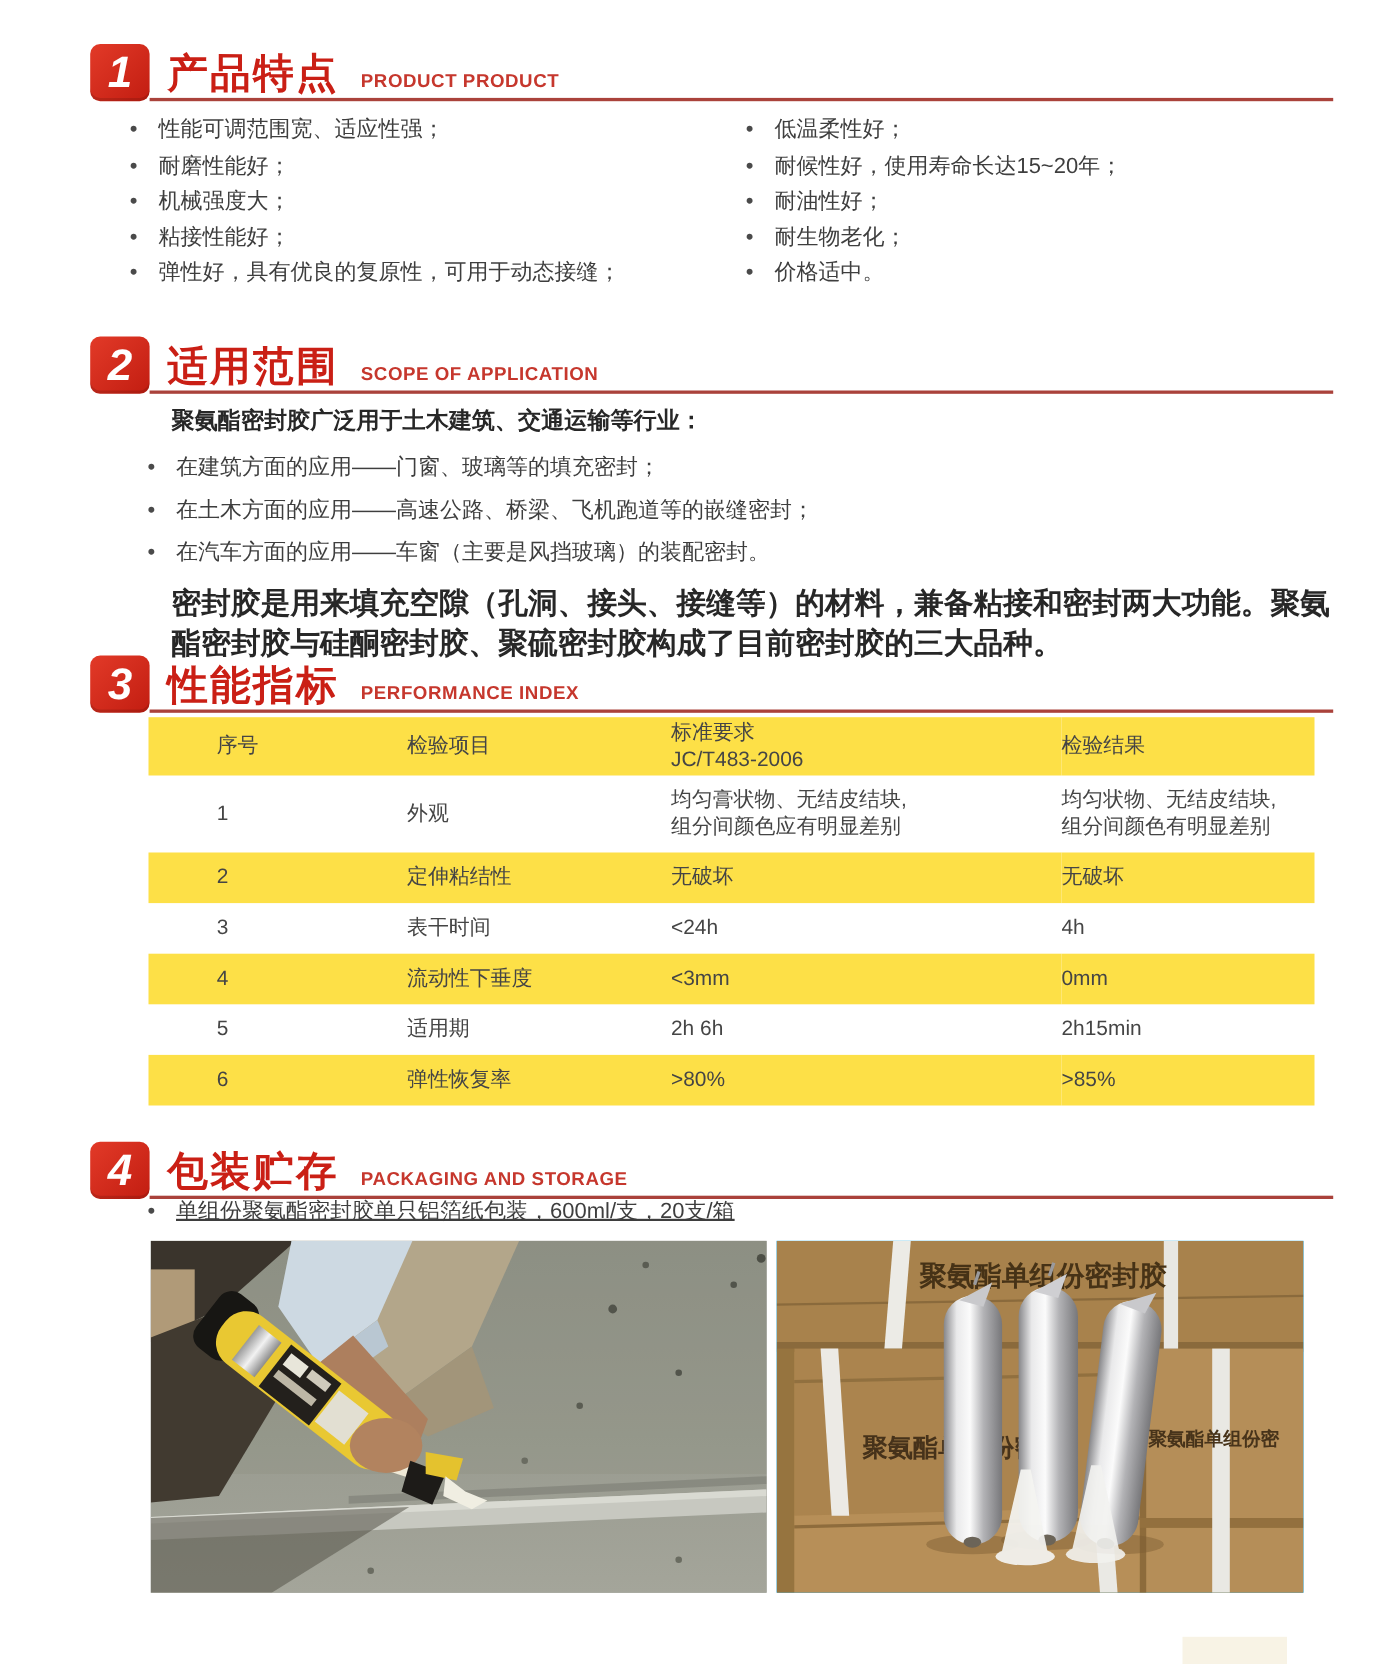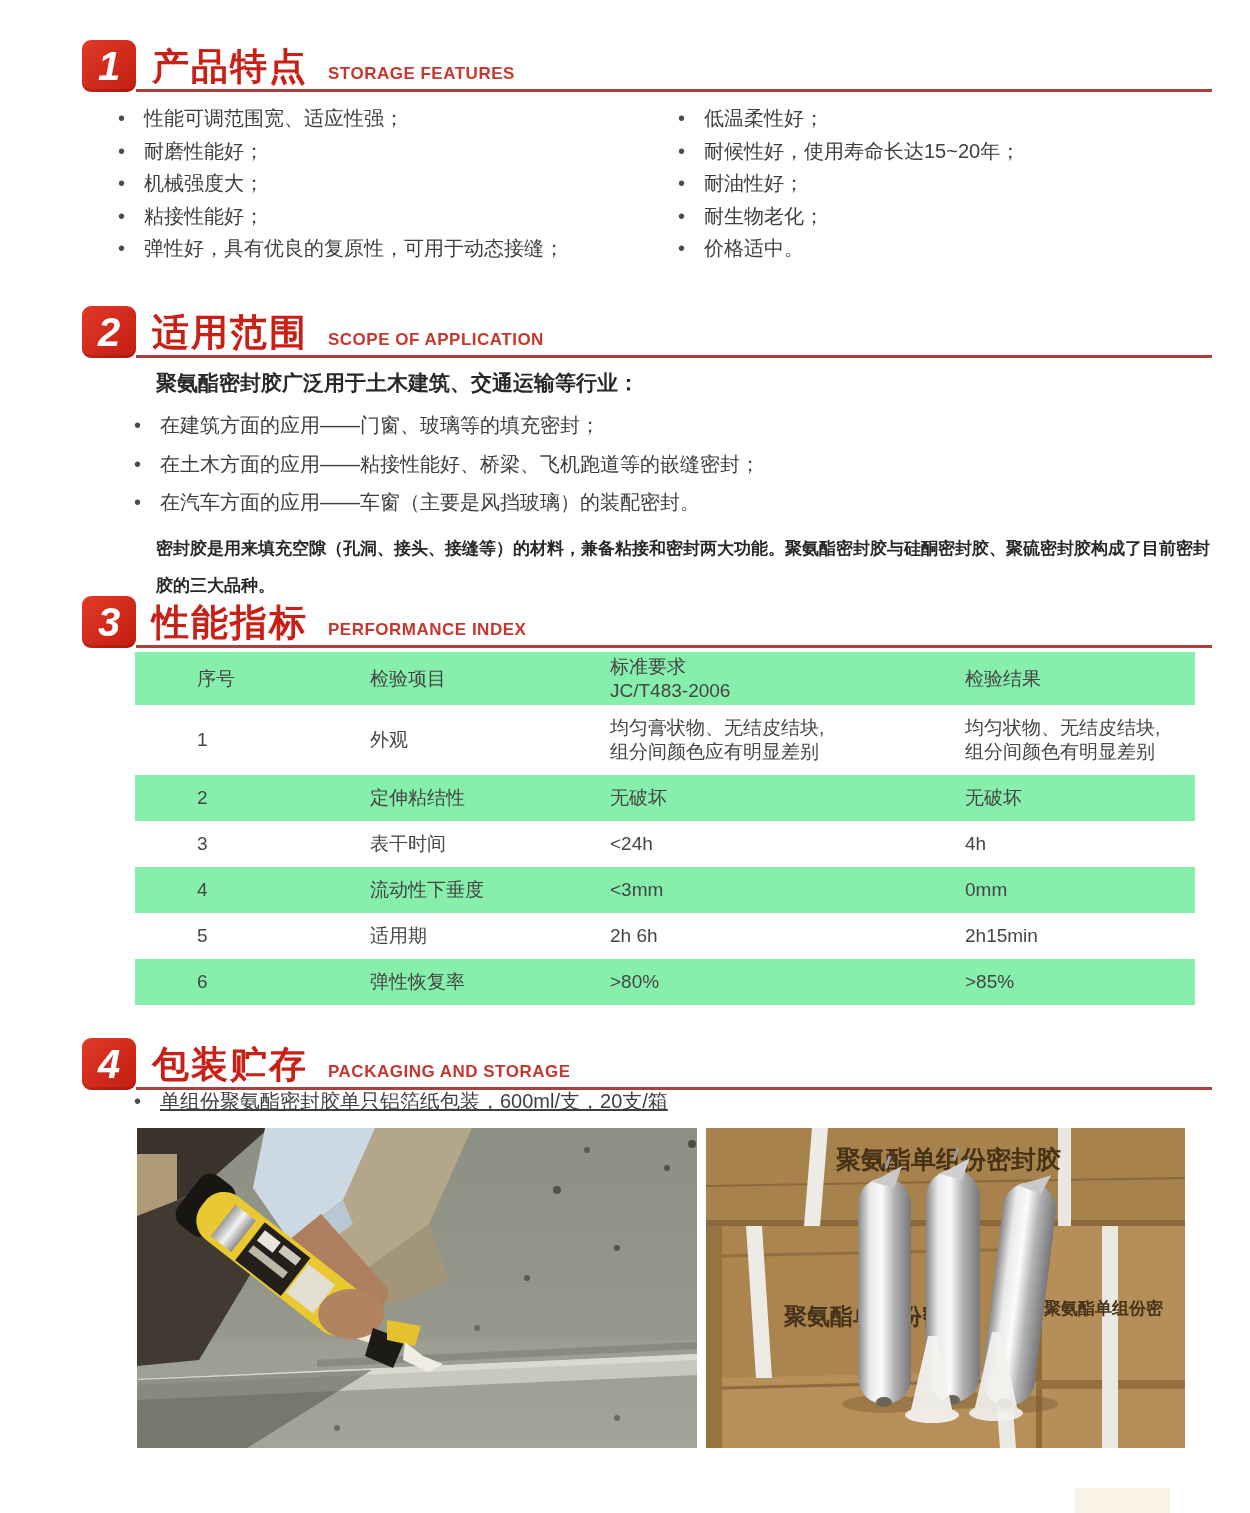--- a/index.html
+++ b/index.html
@@ -24,28 +24,28 @@
   ul.dotlist li::before{content:"•";position:absolute;left:6px;color:#4a4a4a;}
 
   .features{position:absolute;top:102px;left:112px;width:1112px;display:flex;}
   .features .colL{width:560px;}
   .features .colR{flex:1;}
   .features li{line-height:32.5px;}
 
   .scope{position:absolute;top:368px;left:128px;width:1092px;}
   .scope-intro{font-weight:bold;color:#272727;font-size:21px;margin:0 0 8px 28px;line-height:30px;}
   .scope li{line-height:38.5px;}
-  .scope-note{font-weight:bold;color:#272727;font-size:17px;line-height:37px;margin:8px 0 0 28px;}
+  .scope-note{font-weight:bold;color:#272727;font-size:27px;line-height:37px;margin:8px 0 0 28px;}
 
   
   table.perf{position:absolute;top:652px;left:135px;width:1060px;border-collapse:collapse;table-layout:fixed;}
   table.perf th,table.perf td{font-size:19px;font-weight:normal;text-align:left;vertical-align:middle;
        color:#454545;padding:0;line-height:24px;}
   table.perf .c1{padding-left:62px;}
-  table.perf tr.g{background:#86efac;}
+  table.perf tr.g{background:#fde047;}
   table.perf tr.hdr{height:53px;}
   table.perf tr.tall{height:70px;}
   table.perf tr.std{height:46px;}
   .pre{white-space:pre-line;}
 
   
   .pack{position:absolute;top:1086px;left:128px;width:1092px;}
   .pack li{font-size:19px;line-height:30px;text-decoration:underline;}
 
   
@@ -57,21 +57,21 @@
 </style>
 </head>
 <body>
 
 <div class="page">
 
   <div class="sec-head" style="top:40px">
     <div class="sec-num">1</div>
     <div class="sec-rest">
       <span class="sec-title-cn">产品特点</span>
-      <span class="sec-title-en">STORAGE FEATURES</span>
+      <span class="sec-title-en">PRODUCT PRODUCT</span>
     </div>
   </div>
 
   <div class="features">
     <ul class="dotlist colL">
       <li>性能可调范围宽、适应性强；</li>
       <li>耐磨性能好；</li>
       <li>机械强度大；</li>
       <li>粘接性能好；</li>
       <li>弹性好，具有优良的复原性，可用于动态接缝；</li>
@@ -90,21 +90,21 @@
     <div class="sec-rest">
       <span class="sec-title-cn">适用范围</span>
       <span class="sec-title-en">SCOPE OF APPLICATION</span>
     </div>
   </div>
 
   <div class="scope">
     <p class="scope-intro">聚氨酯密封胶广泛用于土木建筑、交通运输等行业：</p>
     <ul class="dotlist">
       <li>在建筑方面的应用——门窗、玻璃等的填充密封；</li>
-      <li>在土木方面的应用——粘接性能好、桥梁、飞机跑道等的嵌缝密封；</li>
+      <li>在土木方面的应用——高速公路、桥梁、飞机跑道等的嵌缝密封；</li>
       <li>在汽车方面的应用——车窗（主要是风挡玻璃）的装配密封。</li>
     </ul>
     <p class="scope-note">密封胶是用来填充空隙（孔洞、接头、接缝等）的材料，兼备粘接和密封两大功能。聚氨酯密封胶与硅酮密封胶、聚硫密封胶构成了目前密封胶的三大品种。</p>
   </div>
 
   <div class="sec-head" style="top:596px">
     <div class="sec-num">3</div>
     <div class="sec-rest">
       <span class="sec-title-cn">性能指标</span>
       <span class="sec-title-en">PERFORMANCE INDEX</span>

